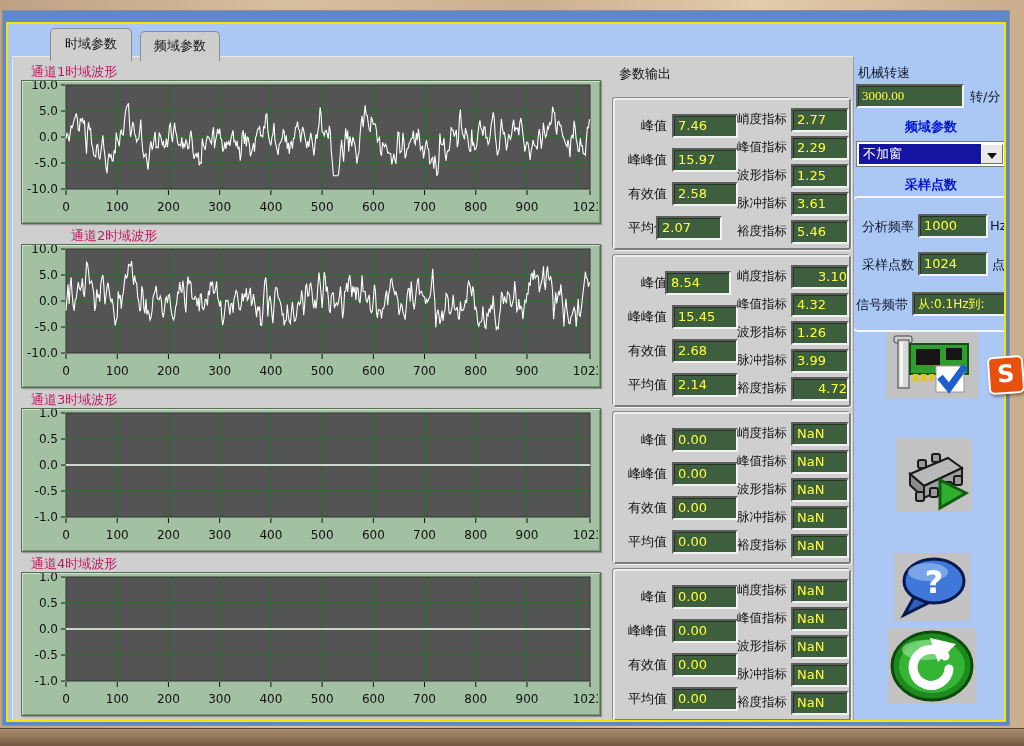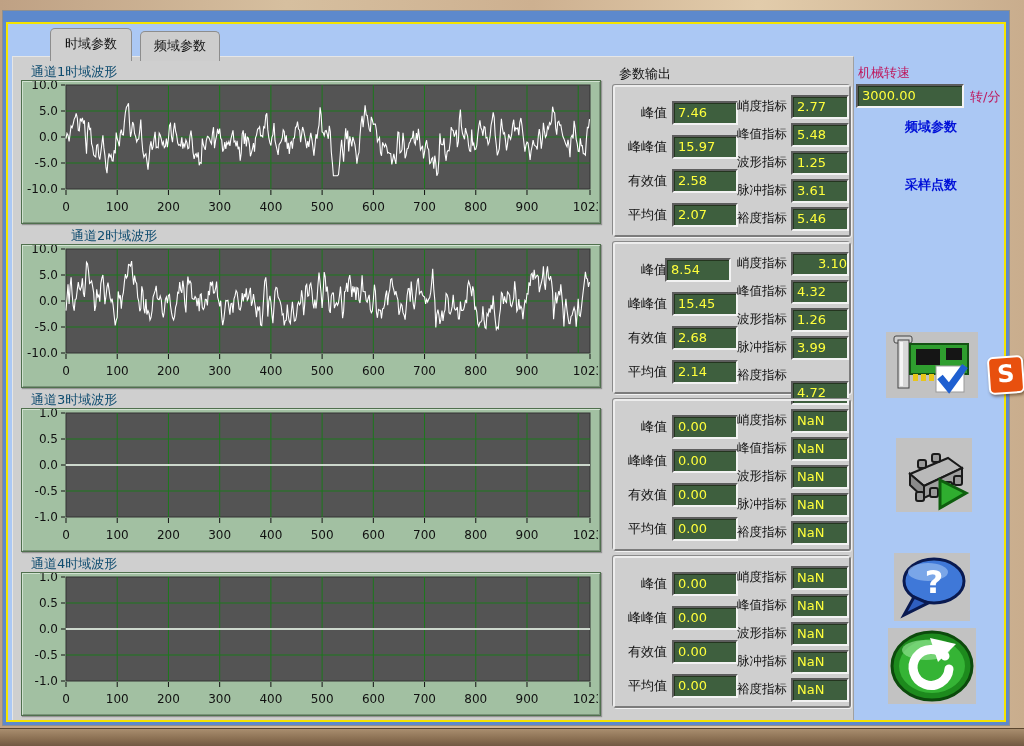--- a/index.html
+++ b/index.html
@@ -10,32 +10,32 @@
   #window{left:2px;top:10px;width:1008px;height:716px;background:#5d89cc;border:1px solid #8f8f8f;box-sizing:border-box;}
   #win-inner{left:3px;top:11px;right:3px;bottom:3px;border:2px solid #f5e400;background:#abc8f4;overflow:hidden;}
   
   #tabbar{left:6px;top:4px;height:28px;z-index:4;padding-left:36px;}
   .tab{display:inline-block;padding:5px 13px 6px 13px;background:#cdcdcd;border:1px solid #8d8d8d;border-bottom:none;
     border-radius:5px 5px 0 0;font-size:13px;color:#111;margin-right:3px;vertical-align:bottom;cursor:default;}
   .tab.active{background:#cfcfcf;padding:6px 14px 8px 14px;position:relative;z-index:5;}
   
   #page{left:4px;top:32px;width:840px;height:676px;background:#cfcfcf;border:1px solid #a0a0a0;
     border-top-color:#e6e6e6;border-left-color:#e6e6e6;z-index:2;}
-  .chart-title{position:absolute;font-size:13px;color:#0c4a6e;}
+  .chart-title{position:absolute;font-size:13px;color:#be185d;}
   .chart-frame{position:absolute;width:578px;height:142px;background:#a2c0a2;border:1px solid #50704e;
     box-shadow:inset 1px 1px 0 rgba(235,245,235,.65), inset -1px -1px 0 rgba(90,110,90,.55), 1px 1px 1px rgba(90,90,90,.5);}
   .params-title{position:absolute;left:8px;top:8px;font-size:13px;color:#111;}
   .pgroup{position:absolute;left:2px;width:234px;height:148px;border:2px solid;border-color:#ededed #7c7c7c #7c7c7c #ededed;
-    border-radius:3px;box-shadow:-1px -1px 0 #8a8a8a,1px 1px 0 #f2f2f2;}
+    border-radius:3px;box-shadow:-1px -1px 0 #8a8a8a,1px 1px 0 #f2f2f2;margin-top:13px;}
   .plabel{position:absolute;font-size:13px;color:#111;text-align:right;white-space:nowrap;}
   .valbox{position:absolute;background:#3e5f3e;color:#ffff3c;font-size:13px;line-height:18px;padding:1px 0 1px 4px;
     border:2px solid;border-color:#5d5d5d #f2f2f2 #f2f2f2 #5d5d5d;box-shadow:inset 1px 1px 0 #24351f;white-space:nowrap;overflow:hidden;}
   
   .blue-label{position:absolute;font-size:13px;font-weight:bold;color:#0010d8;text-align:center;}
-  .black-label{position:absolute;font-size:13px;color:#be185d;white-space:nowrap;}
+  .black-label{position:absolute;font-size:13px;color:#0f172a;white-space:nowrap;}
   #dropdown{left:848px;top:117px;width:150px;height:26px;background:#fff;border:1px solid #7a7a7a;box-sizing:border-box;padding:2px;}
   #dd-field{position:absolute;left:2px;top:2px;right:22px;bottom:2px;background:#1414a0;color:#fff;font-size:13px;line-height:20px;padding-left:4px;}
   #dd-btn{position:absolute;right:2px;top:2px;width:20px;bottom:2px;background:#e9e9e9;border:1px solid;border-color:#fdfdfd #6f6f6f #6f6f6f #fdfdfd;}
   #dd-btn::after{content:"";position:absolute;left:5px;top:8px;border:5px solid transparent;border-top:6px solid #111;}
   #acq-group{left:844px;top:172px;width:160px;height:132px;border:2px solid #f2f7ff;border-radius:6px;}
   .icon-btn{position:absolute;background:#c2c2c2;cursor:pointer;}
   
   #taskbar{left:0;top:728px;width:1024px;height:18px;background:linear-gradient(#a98e6f,#8a6f52 55%,#6e5540);border-top:1px solid #5a452f;z-index:9;}
   
   #s-badge{left:988px;top:356px;width:32px;height:34px;background:#e8500e;border:2px solid #fff;border-radius:6px;
@@ -260,25 +260,25 @@
       <div id="params-root" class="abs" style="left:598px;top:0;width:240px;height:676px;">
         <div class="params-title">参数输出</div>
       <div class="pgroup" style="top: 28px;">
             <div class="plabel" style="left: 0px; top: 17px; width: 52px;">峰值</div>
             <div class="valbox" style="left: 57px; top: 14px; width: 58px; height: 18px;">7.46</div>
             <div class="plabel" style="left: 0px; top: 51px; width: 52px;">峰峰值</div>
             <div class="valbox" style="left: 57px; top: 48px; width: 58px; height: 18px;">15.97</div>
             <div class="plabel" style="left: 0px; top: 85px; width: 52px;">有效值</div>
             <div class="valbox" style="left: 57px; top: 82px; width: 58px; height: 18px;">2.58</div>
             <div class="plabel" style="left: 0px; top: 119px; width: 52px;">平均值</div>
-            <div class="valbox" style="left: 57px; top: 116px; width: 58px; height: 18px;">2.07</div>
+            <div class="valbox" style="left: 41px; top: 116px; width: 58px; height: 18px;">2.07</div>
             <div class="plabel" style="left: 116px; top: 11px; width: 56px; font-size: 12.5px;">峭度指标</div>
             <div class="valbox" style="left: 176px; top: 8px; width: 50px; height: 18px;">2.77</div>
             <div class="plabel" style="left: 116px; top: 39px; width: 56px; font-size: 12.5px;">峰值指标</div>
-            <div class="valbox" style="left: 176px; top: 36px; width: 50px; height: 18px;">5.48</div>
+            <div class="valbox" style="left: 176px; top: 36px; width: 50px; height: 18px;">2.29</div>
             <div class="plabel" style="left: 116px; top: 67px; width: 56px; font-size: 12.5px;">波形指标</div>
             <div class="valbox" style="left: 176px; top: 64px; width: 50px; height: 18px;">1.25</div>
             <div class="plabel" style="left: 116px; top: 95px; width: 56px; font-size: 12.5px;">脉冲指标</div>
             <div class="valbox" style="left: 176px; top: 92px; width: 50px; height: 18px;">3.61</div>
             <div class="plabel" style="left: 116px; top: 123px; width: 56px; font-size: 12.5px;">裕度指标</div>
             <div class="valbox" style="left: 176px; top: 120px; width: 50px; height: 18px;">5.46</div>
           </div>
           <div class="pgroup" style="top: 185px;">
             <div class="plabel" style="left: 0px; top: 17px; width: 52px;">峰值</div>
             <div class="valbox" style="left: 50px; top: 14px; width: 58px; height: 18px;">8.54</div>
@@ -290,21 +290,21 @@
             <div class="valbox" style="left: 57px; top: 116px; width: 58px; height: 18px;">2.14</div>
             <div class="plabel" style="left: 116px; top: 11px; width: 56px; font-size: 12.5px;">峭度指标</div>
             <div class="valbox" style="left: 176px; top: 8px; width: 50px; height: 18px; text-align: right;">3.10</div>
             <div class="plabel" style="left: 116px; top: 39px; width: 56px; font-size: 12.5px;">峰值指标</div>
             <div class="valbox" style="left: 176px; top: 36px; width: 50px; height: 18px;">4.32</div>
             <div class="plabel" style="left: 116px; top: 67px; width: 56px; font-size: 12.5px;">波形指标</div>
             <div class="valbox" style="left: 176px; top: 64px; width: 50px; height: 18px;">1.26</div>
             <div class="plabel" style="left: 116px; top: 95px; width: 56px; font-size: 12.5px;">脉冲指标</div>
             <div class="valbox" style="left: 176px; top: 92px; width: 50px; height: 18px;">3.99</div>
             <div class="plabel" style="left: 116px; top: 123px; width: 56px; font-size: 12.5px;">裕度指标</div>
-            <div class="valbox" style="left: 176px; top: 137px; width: 50px; height: 18px;">4.72</div>
+            <div class="valbox" style="left: 176px; top: 120px; width: 50px; height: 18px; text-align: right;">4.72</div>
           </div>
           <div class="pgroup" style="top: 342px;">
             <div class="plabel" style="left: 0px; top: 17px; width: 52px;">峰值</div>
             <div class="valbox" style="left: 57px; top: 14px; width: 58px; height: 18px;">0.00</div>
             <div class="plabel" style="left: 0px; top: 51px; width: 52px;">峰峰值</div>
             <div class="valbox" style="left: 57px; top: 48px; width: 58px; height: 18px;">0.00</div>
             <div class="plabel" style="left: 0px; top: 85px; width: 52px;">有效值</div>
             <div class="valbox" style="left: 57px; top: 82px; width: 58px; height: 18px;">0.00</div>
             <div class="plabel" style="left: 0px; top: 119px; width: 52px;">平均值</div>
             <div class="valbox" style="left: 57px; top: 116px; width: 58px; height: 18px;">0.00</div>
@@ -336,26 +336,40 @@
             <div class="valbox" style="left: 176px; top: 64px; width: 50px; height: 18px;">NaN</div>
             <div class="plabel" style="left: 116px; top: 95px; width: 56px; font-size: 12.5px;">脉冲指标</div>
             <div class="valbox" style="left: 176px; top: 92px; width: 50px; height: 18px;">NaN</div>
             <div class="plabel" style="left: 116px; top: 123px; width: 56px; font-size: 12.5px;">裕度指标</div>
             <div class="valbox" style="left: 176px; top: 120px; width: 50px; height: 18px;">NaN</div>
           </div>
         </div>
     </div>
 
     <div class="black-label" style="left:850px;top:40px;">机械转速</div>
-    <div class="valbox" style="left:848px;top:60px;width:100px;height:18px;">3000.00</div>
+    <div class="valbox" style="left:848px;top:60px;width:100px;height:18px;font-family:Liberation Serif, serif;">3000.00</div>
     <div class="black-label" style="left:962px;top:64px;">转/分</div>
 
     <div class="blue-label" style="left:848px;top:94px;width:150px;">频域参数</div>
+    <div id="dropdown" class="abs">
+      <div id="dd-field">不加窗</div>
+      <div id="dd-btn"></div>
+    </div>
 
     <div class="blue-label" style="left:848px;top:152px;width:150px;">采样点数</div>
+    <div id="acq-group" class="abs">
+      <div class="black-label" style="left:8px;top:20px;">分析频率</div>
+      <div class="valbox" style="left:64px;top:16px;width:62px;height:18px;">1000</div>
+      <div class="black-label" style="left:136px;top:20px;">Hz</div>
+      <div class="black-label" style="left:8px;top:58px;">采样点数</div>
+      <div class="valbox" style="left:64px;top:54px;width:62px;height:18px;">1024</div>
+      <div class="black-label" style="left:138px;top:58px;">点</div>
+      <div class="black-label" style="left:2px;top:98px;">信号频带</div>
+      <div class="valbox" style="left:58px;top:94px;width:94px;height:18px;font-size:12px;">从:0.1Hz到:</div>
+    </div>
 
     <div class="icon-btn" style="left:878px;top:308px;width:92px;height:66px;">
       <svg width="92" height="66" viewBox="0 0 92 66">
         <rect x="8" y="4" width="18" height="7" rx="2" fill="#cfcfcf" stroke="#444"></rect>
         <rect x="12" y="8" width="11" height="48" fill="#d8d8d8" stroke="#444"></rect>
         <rect x="14" y="10" width="3" height="44" fill="#f5f5f5"></rect>
         <rect x="24" y="12" width="58" height="30" fill="#2f9e2f" stroke="#145214" stroke-width="2"></rect>
         <rect x="30" y="17" width="24" height="16" fill="#151515"></rect>
         <rect x="60" y="16" width="16" height="12" fill="#151515"></rect>
         <rect x="27" y="42" width="5" height="7" fill="#e8c51a"></rect>

